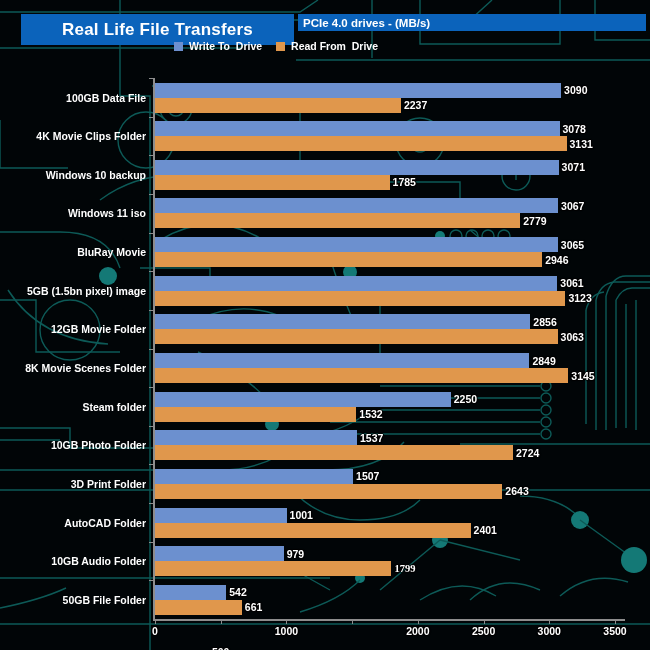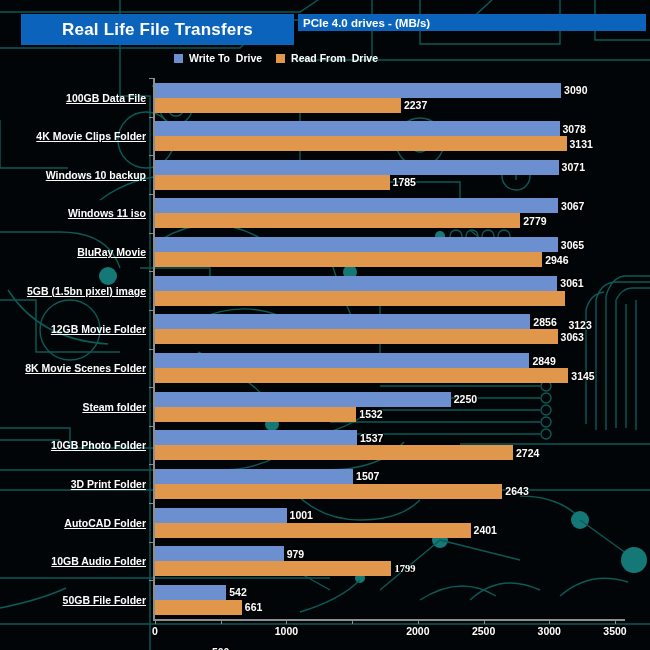--- a/index.html
+++ b/index.html
@@ -66,21 +66,21 @@
     font-weight: bold;
     display: flex;
     align-items: center;
     padding-left: 5px;
     box-sizing: border-box;
     z-index: 5;
   }
   
   .legend {
     position: absolute;
-    left: 0; top: 49px;
+    left: 0; top: 37px;
     width: 552px; height: 18px;
     display: flex;
     align-items: center;
     justify-content: center;
     gap: 14px;
     z-index: 5;
   }
   .legend-item {
     display: flex;
     align-items: center;
@@ -110,21 +110,20 @@
   }
   .cat-label {
     position: absolute;
     color: #ffffff;
     font-size: 10.5px;
     font-weight: bold;
     text-align: right;
     right: 504px;
     white-space: nowrap;
     z-index: 6;
-    text-decoration: underline;
   }
   .bar {
     position: absolute;
     z-index: 5;
   }
   .bar-w { background: #6c90cf; }
   .bar-r { background: #e0974c; }
   .bar-val {
     position: absolute;
     color: #ffffff;
@@ -297,21 +296,21 @@
       <div class="ytick" style="top: 233px;"></div>
       <div class="bar bar-w" style="left: 155px; top: 237.071px; width: 402.829px; height: 15px;"></div>
       <div class="bar-val" style="left: 560.829px; top: 238.571px;">3065</div>
       <div class="bar bar-r" style="left: 155px; top: 252.071px; width: 387.189px; height: 15px;"></div>
       <div class="bar-val" style="left: 545.189px; top: 253.571px;">2946</div>
       <div class="cat-label" style="top: 284.714px;">5GB (1.5bn pixel) image</div>
       <div class="ytick" style="top: 271px;"></div>
       <div class="bar bar-w" style="left: 155px; top: 275.714px; width: 402.303px; height: 15px;"></div>
       <div class="bar-val" style="left: 560.303px; top: 277.214px;">3061</div>
       <div class="bar bar-r" style="left: 155px; top: 290.714px; width: 410.451px; height: 15px;"></div>
-      <div class="bar-val" style="left: 568.451px; top: 292.214px; margin-top: 27px;">3123</div>
+      <div class="bar-val" style="left: 568.451px; top: 292.214px;">3123</div>
       <div class="cat-label" style="top: 323.357px;">12GB Movie Folder</div>
       <div class="ytick" style="top: 310px;"></div>
       <div class="bar bar-w" style="left: 155px; top: 314.357px; width: 375.36px; height: 15px;"></div>
       <div class="bar-val" style="left: 533.36px; top: 315.857px;">2856</div>
       <div class="bar bar-r" style="left: 155px; top: 329.357px; width: 402.566px; height: 15px;"></div>
       <div class="bar-val" style="left: 560.566px; top: 330.857px;">3063</div>
       <div class="cat-label" style="top: 362px;">8K Movie Scenes Folder</div>
       <div class="ytick" style="top: 349px;"></div>
       <div class="bar bar-w" style="left: 155px; top: 353px; width: 374.44px; height: 15px;"></div>
       <div class="bar-val" style="left: 532.44px; top: 354.5px;">2849</div>

